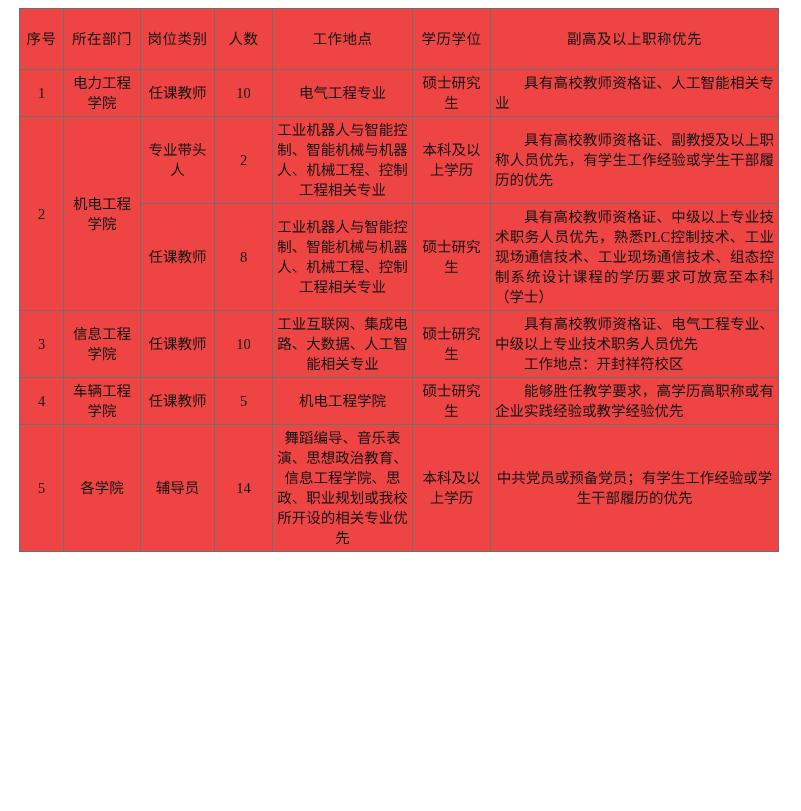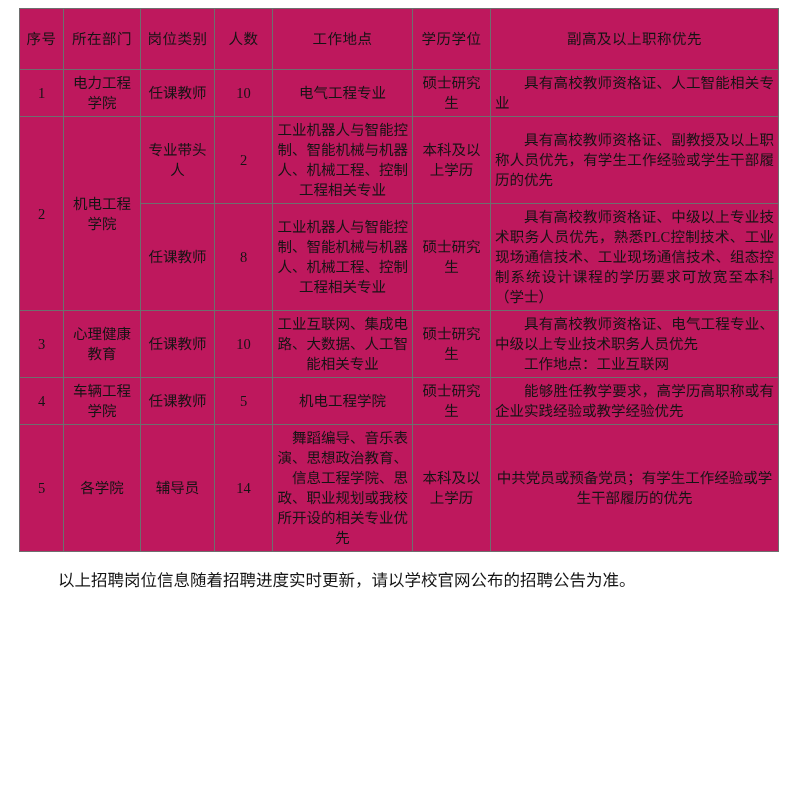--- a/index.html
+++ b/index.html
@@ -19,21 +19,21 @@
     position: relative;
     width: 801px;
     height: 811px;
     box-sizing: border-box;
     padding: 8px 13px 0 19px;
   }
   table.recruit {
     border-collapse: collapse;
     width: 759px;
     table-layout: fixed;
-    background: #be185d;
+    background: #ef4444;
   }
   table.recruit td,
   table.recruit th {
     border: 1px solid #6e6e6e;
     padding: 3px 4px;
     vertical-align: middle;
     font-weight: normal;
     font-size: 14.5px;
     line-height: 1.38;
     color: #141414;
@@ -60,21 +60,21 @@
     text-align-last: left;
     text-indent: 2em;
     padding-left: 6px;
     padding-right: 6px;
   }
   .just .sub-line {
     display: block;
     text-indent: 2em;
   }
   .major-cell {
-    text-align: right;
+    text-align: center;
     text-align-last: center;
     padding-left: 5px;
     padding-right: 5px;
     line-height: 1.45;
   }
   .narrow {
     text-align: center;
     line-height: 1.45;
   }
   .footer-note {
@@ -140,26 +140,26 @@
       <tr>
         <td class="narrow">任课教师</td>
         <td class="ctr">8</td>
         <td class="major-cell">工业机器人与智能控制、智能机械与机器人、机械工程、控制工程相关专业</td>
         <td class="narrow">硕士研究生</td>
         <td class="just">具有高校教师资格证、中级以上专业技术职务人员优先，熟悉PLC控制技术、工业现场通信技术、工业现场通信技术、组态控制系统设计课程的学历要求可放宽至本科（学士）</td>
       </tr>
 
       <tr>
         <td class="ctr">3</td>
-        <td class="narrow">心理健康教育</td>
+        <td class="narrow">信息工程学院</td>
         <td class="narrow">任课教师</td>
         <td class="ctr">10</td>
         <td class="major-cell">工业互联网、集成电路、大数据、人工智能相关专业</td>
         <td class="narrow">硕士研究生</td>
-        <td class="just"><span>具有高校教师资格证、电气工程专业、中级以上专业技术职务人员优先</span><span class="sub-line">工作地点：工业互联网</span></td>
+        <td class="just"><span>具有高校教师资格证、电气工程专业、中级以上专业技术职务人员优先</span><span class="sub-line">工作地点：开封祥符校区</span></td>
       </tr>
 
       <tr>
         <td class="ctr">4</td>
         <td class="narrow">车辆工程学院</td>
         <td class="narrow">任课教师</td>
         <td class="ctr">5</td>
         <td class="major-cell">机电工程学院</td>
         <td class="narrow">硕士研究生</td>
         <td class="just">能够胜任教学要求，高学历高职称或有企业实践经验或教学经验优先</td>
@@ -171,15 +171,14 @@
         <td class="narrow">辅导员</td>
         <td class="ctr">14</td>
         <td class="major-cell">舞蹈编导、音乐表演、思想政治教育、信息工程学院、思政、职业规划或我校所开设的相关专业优先</td>
         <td class="narrow">本科及以上学历</td>
         <td class="ctr">中共党员或预备党员；有学生工作经验或学生干部履历的优先</td>
       </tr>
 
     </tbody>
   </table>
 
-  <p class="footer-note">以上招聘岗位信息随着招聘进度实时更新，请以学校官网公布的招聘公告为准。</p>
 
 </div>
 
 </body></html>

